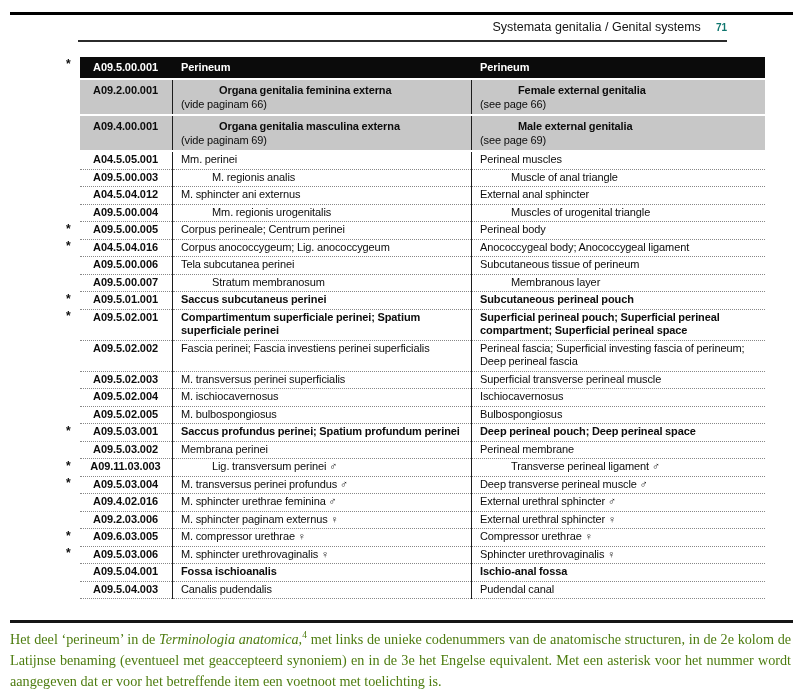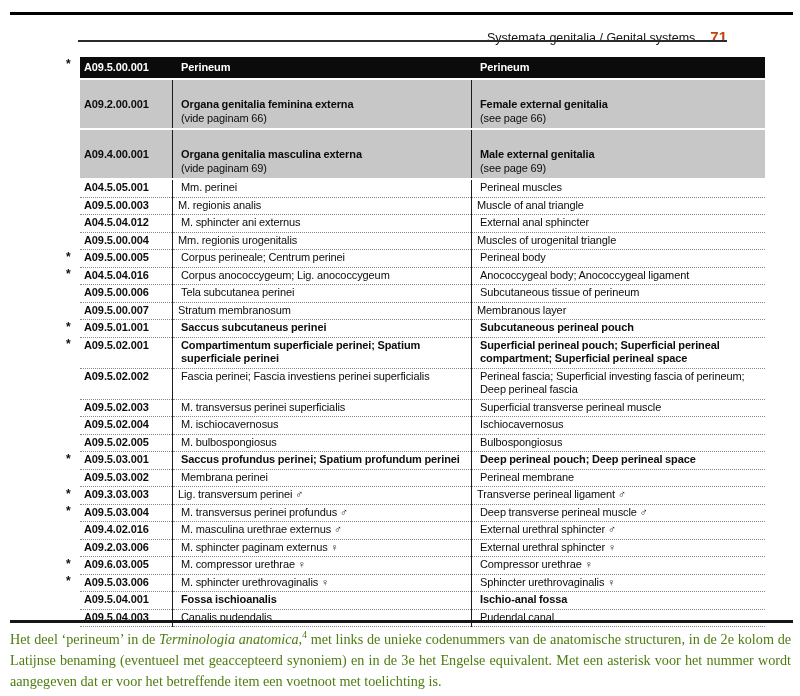--- a/index.html
+++ b/index.html
@@ -1,46 +1,46 @@
 <!DOCTYPE html>
 <html><head>
 <meta charset="utf-8">
 <style>
   html,body{margin:0;padding:0;}
   body{
     width:800px;height:696px;position:relative;background:#ffffff;
     font-family:"Liberation Sans",sans-serif;color:#0c0c0c;overflow:hidden;
   }
   .top-rule{position:absolute;left:10px;top:12px;width:783px;height:3px;background:#000;}
-  .page-header{position:absolute;top:28px;right:73px;display:flex;align-items:baseline;gap:15px;}
+  .page-header{position:absolute;top:20px;right:73px;display:flex;align-items:baseline;gap:15px;}
   .header-title{font-size:12.5px;color:#141414;}
-  .page-number{font-size:15px;font-weight:bold;color:#c2410c;}
+  .page-number{font-size:10px;font-weight:bold;color:#0f766e;}
   .header-rule{position:absolute;top:40px;left:78px;width:649px;height:2px;background:#2b2b2b;}
 
   .table-wrap{position:absolute;top:57px;left:65px;}
   table.term-table{border-collapse:collapse;table-layout:fixed;width:662px;}
   td{
     font-size:11px;line-height:13.5px;vertical-align:top;
     padding:1px 5px 2px 8px;letter-spacing:-0.1px;word-spacing:-0.3px;
   }
   td.ast{width:14px;padding:1px 0 0 1px;font-weight:bold;font-size:12px;line-height:12px;}
-  td.code{width:83px;font-weight:bold;padding-left:4px;border-right:1.5px solid #1c1c1c;}
+  td.code{width:83px;font-weight:bold;padding-left:4px;border-right:1.5px solid #1c1c1c;text-align:center;}
   td.latin{width:285px;border-right:1.5px solid #1c1c1c;}
   td.english{width:280px;}
   td.c{border-bottom:1px dotted #878787;}
 
   tr.header-row td.c{
     background:#0b0b0b;color:#fff;font-weight:bold;border-bottom:2px solid #fff;
     height:17px;vertical-align:middle;padding-top:2px;border-right-color:#0b0b0b;
   }
-  tr.shaded-row td.c{background:#c7c7c7;border-bottom:2px solid #fff;padding-top:18px;padding-bottom:3px;}
-  tr.shaded-row .main{font-weight:bold;}
+  tr.shaded-row td.c{background:#c7c7c7;border-bottom:2px solid #fff;padding-top:4px;padding-bottom:3px;}
+  tr.shaded-row .main{font-weight:bold;margin-left:38px;}
   tr.shaded-row .note{font-weight:normal;}
   tr.bold-row td{font-weight:bold;}
-  td.indent1{padding-left:5px;}
+  td.indent1{padding-left:39px;}
   td.indent2{}
 
   .bottom-rule{position:absolute;top:620px;left:10px;width:783px;height:2.5px;background:#161616;}
   .caption{
     position:absolute;top:629px;left:10px;width:781px;margin:0;
     font-family:"Liberation Serif",serif;font-size:14.2px;line-height:21px;
     text-align:justify;color:#4d7c0f;
   }
   .caption sup{font-size:9.5px;line-height:0;}
 </style>
@@ -167,34 +167,34 @@
           <td class="c english"><span class="main">Deep perineal pouch; Deep perineal space</span></td>
         </tr>
         <tr class="plain-row">
           <td class="ast"></td>
           <td class="c code">A09.5.03.002</td>
           <td class="c latin"><span class="main">Membrana perinei</span></td>
           <td class="c english"><span class="main">Perineal membrane</span></td>
         </tr>
         <tr class="plain-row">
           <td class="ast">*</td>
-          <td class="c code">A09.3.03.003</td>
+          <td class="c code">A09.11.03.003</td>
           <td class="c latin indent1"><span class="main">Lig. transversum perinei ♂</span></td>
           <td class="c english indent1"><span class="main">Transverse perineal ligament ♂</span></td>
         </tr>
         <tr class="plain-row">
           <td class="ast">*</td>
           <td class="c code">A09.5.03.004</td>
           <td class="c latin"><span class="main">M. transversus perinei profundus ♂</span></td>
           <td class="c english"><span class="main">Deep transverse perineal muscle ♂</span></td>
         </tr>
         <tr class="plain-row">
           <td class="ast"></td>
           <td class="c code">A09.4.02.016</td>
-          <td class="c latin"><span class="main">M. masculina urethrae externus ♂</span></td>
+          <td class="c latin"><span class="main">M. sphincter urethrae feminina ♂</span></td>
           <td class="c english"><span class="main">External urethral sphincter ♂</span></td>
         </tr>
         <tr class="plain-row">
           <td class="ast"></td>
           <td class="c code">A09.2.03.006</td>
           <td class="c latin"><span class="main">M. sphincter paginam externus ♀</span></td>
           <td class="c english"><span class="main">External urethral sphincter ♀</span></td>
         </tr>
         <tr class="plain-row">
           <td class="ast">*</td>

